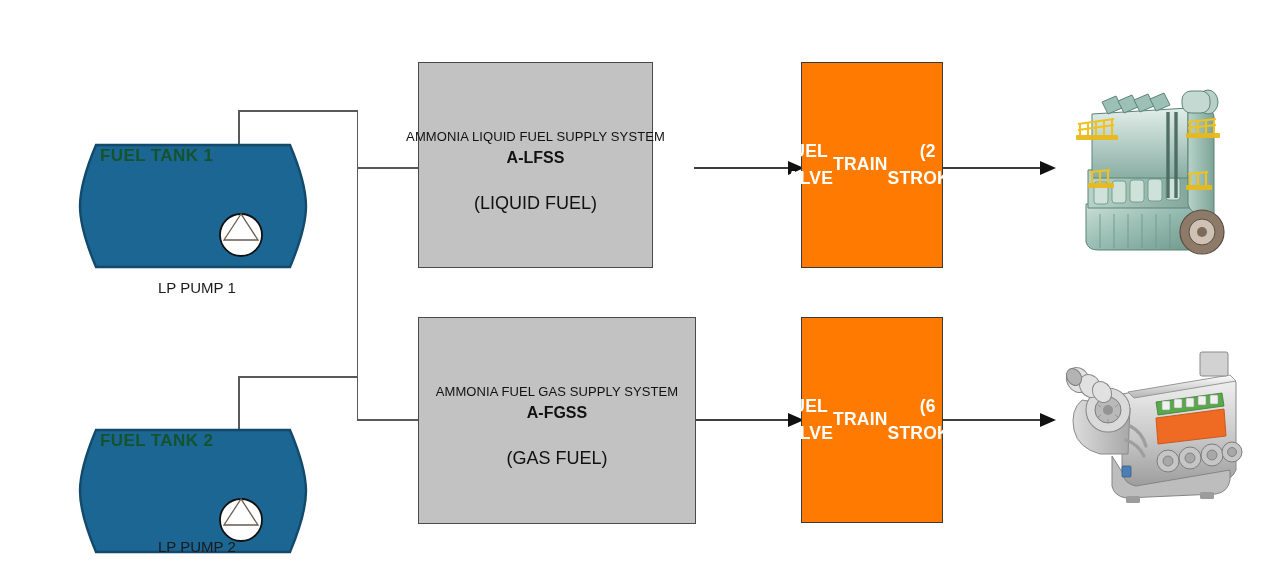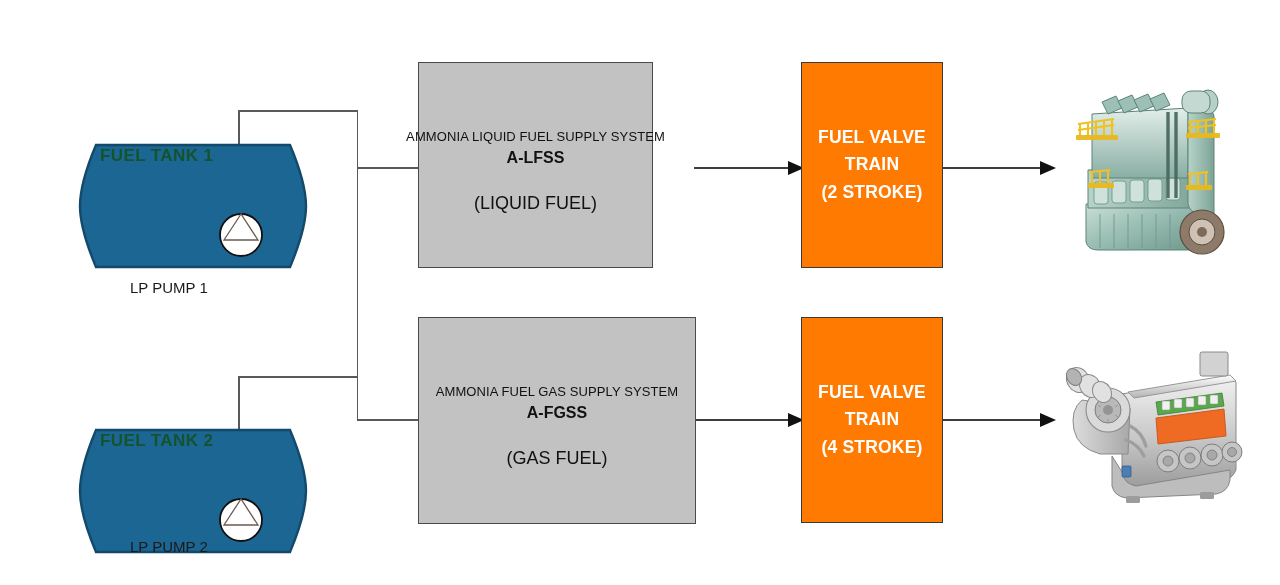--- a/index.html
+++ b/index.html
@@ -30,20 +30,21 @@
     font-weight: bold;
     letter-spacing: 0.4px;
     white-space: nowrap;
   }
   .pump-label {
     position: absolute;
     font-size: 15px;
     color: #1a1a1a;
     white-space: nowrap;
     text-align: center;
+    margin-left: 28px;
   }
 
   
   .gbox {
     position: absolute;
     background: #c2c2c2;
     border: 1.5px solid #4a4a4a;
     box-sizing: border-box;
     display: flex;
     flex-direction: column;
@@ -71,21 +72,21 @@
     margin-top: 26px;
     text-align: center;
   }
 
   .obox {
     position: absolute;
     background: #ff7a00;
     border: 1.5px solid #3a3a3a;
     box-sizing: border-box;
     display: flex;
-    flex-direction: column;
+    flex-direction: row;
     align-items: center;
     justify-content: center;
     color: #ffffff;
     font-weight: bold;
     font-size: 17.5px;
     line-height: 1.55;
     text-align: center;
     letter-spacing: 0.2px;
   }
 
@@ -177,21 +178,21 @@
 
   <div class="obox" style="left:801px; top:62px; width:142px; height:206px;">
     <div>FUEL VALVE</div>
     <div>TRAIN</div>
     <div>(2 STROKE)</div>
   </div>
 
   <div class="obox" style="left:801px; top:317px; width:142px; height:206px;">
     <div>FUEL VALVE</div>
     <div>TRAIN</div>
-    <div>(4 STROKE)</div>
+    <div>(6 STROKE)</div>
   </div>
 
   <svg class="engine" style="left:1062px; top:86px;" width="176" height="176" viewBox="0 0 176 176">
     <defs>
       <linearGradient id="eg2a" x1="0" y1="0" x2="1" y2="1">
         <stop offset="0%" stop-color="#cfe2da"></stop>
         <stop offset="45%" stop-color="#9cc0b5"></stop>
         <stop offset="100%" stop-color="#6e978c"></stop>
       </linearGradient>
       <linearGradient id="eg2b" x1="0" y1="0" x2="1" y2="0">

